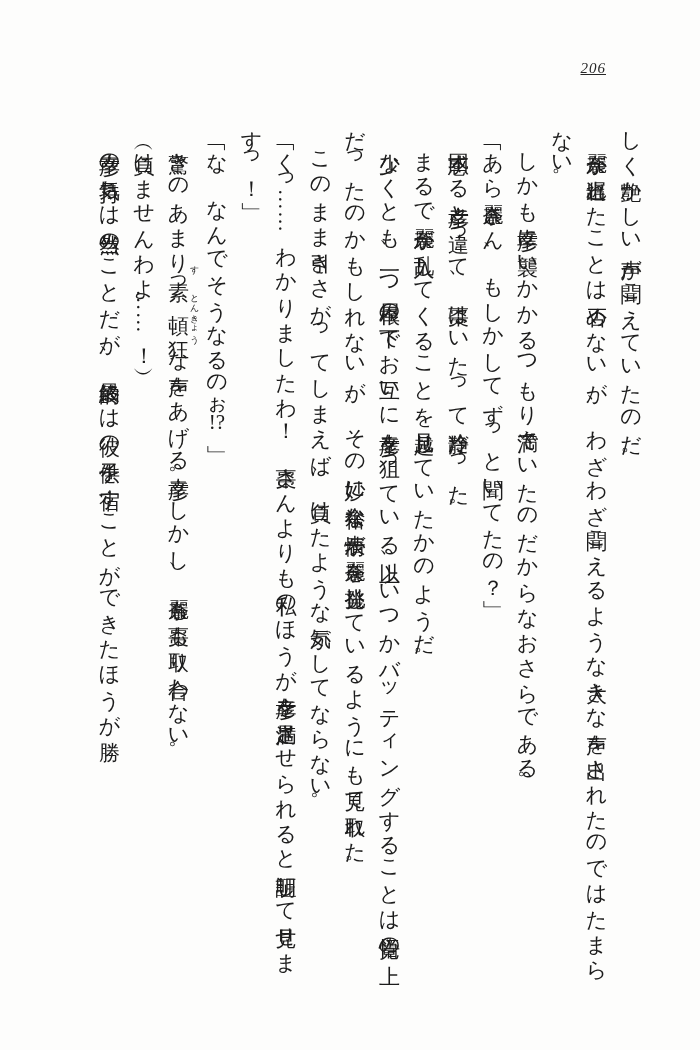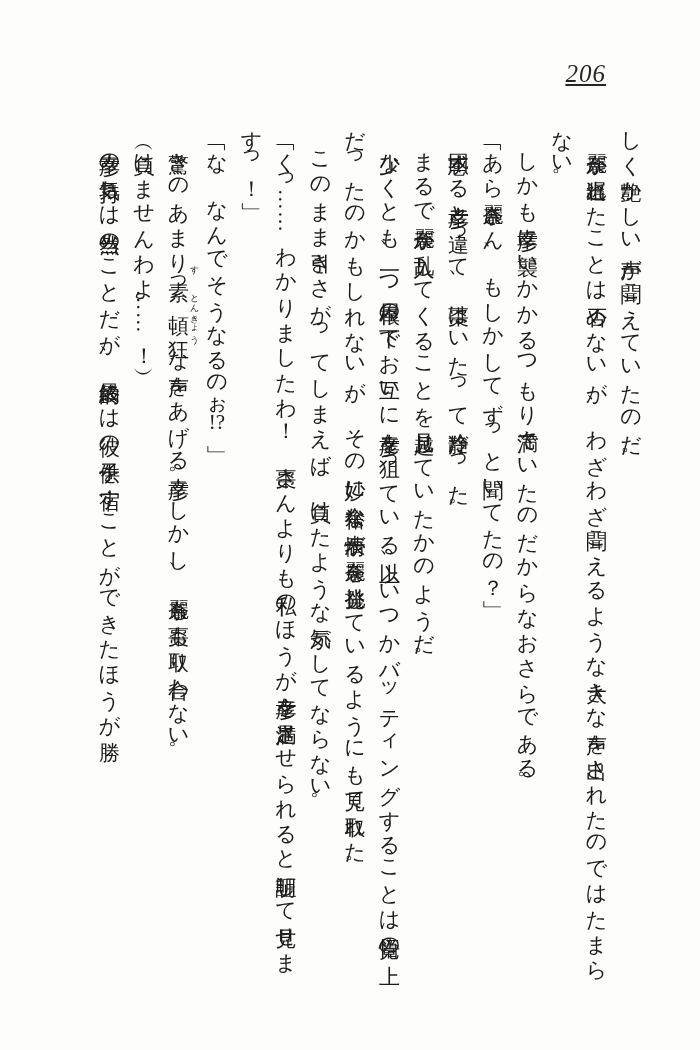--- a/index.html
+++ b/index.html
@@ -13,21 +13,21 @@
   .page {
     position: absolute;
     inset: 0;
     background: #fdfdfc;
     font-family: "Liberation Serif", "DejaVu Serif", serif;
   }
   .page-number {
     position: absolute;
     top: 60px;
     right: 94px;
-    font-size: 25px;
+    font-size: 15px;
     font-style: italic;
     letter-spacing: 1px;
     color: #262626;
     text-decoration: underline;
   }
   .text-area {
     position: absolute;
     top: 116px;
     right: 52px;
     width: 588px;

